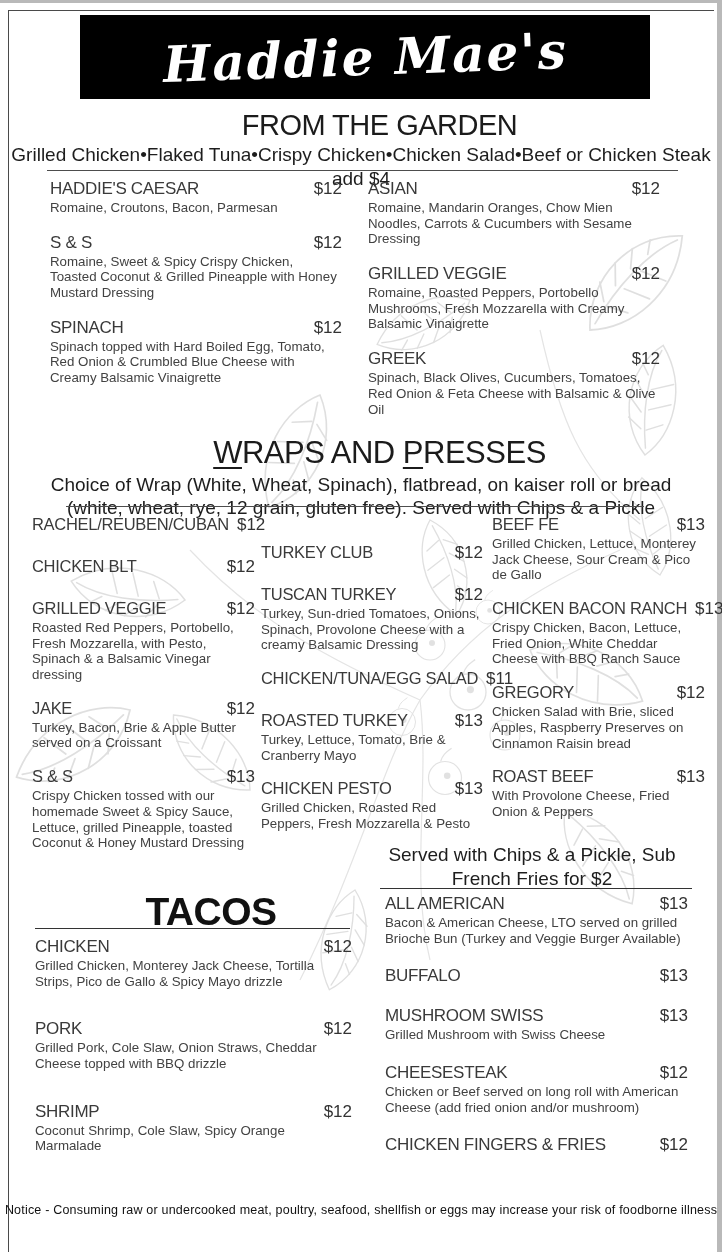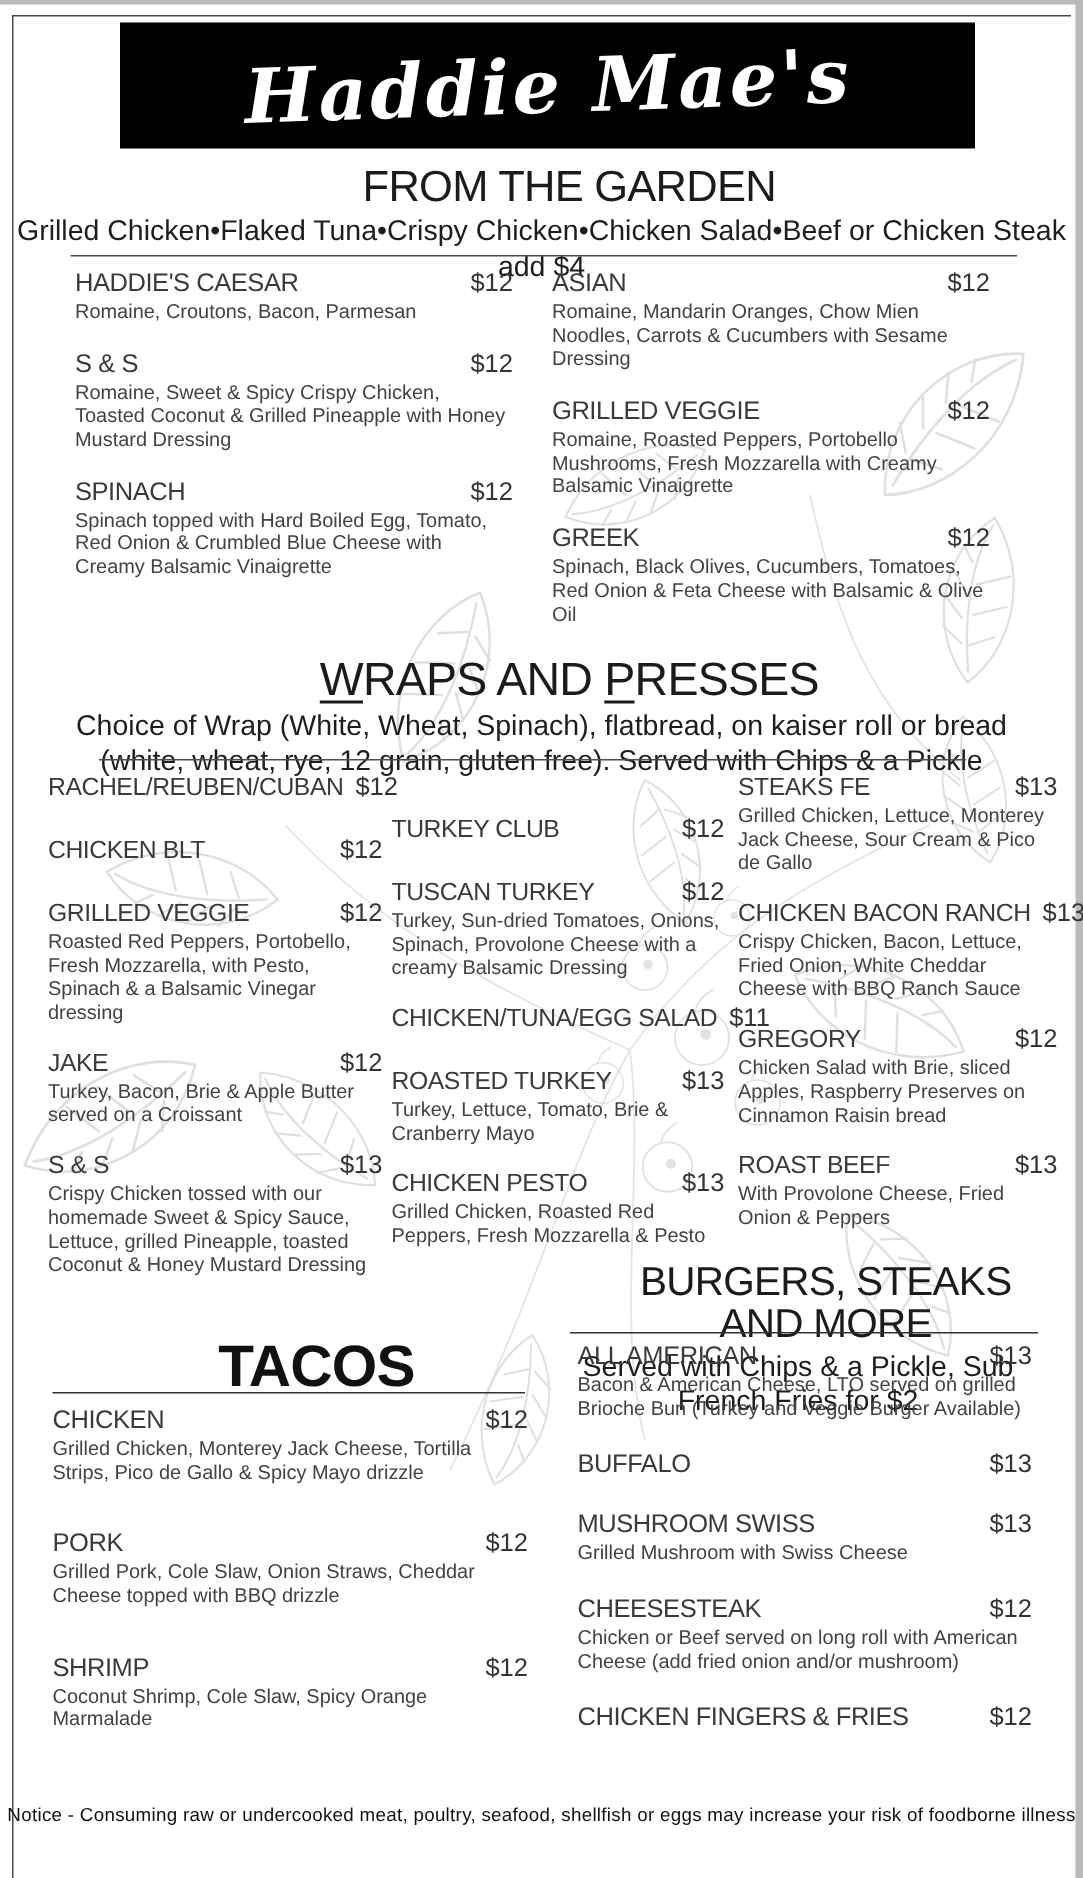--- a/index.html
+++ b/index.html
@@ -251,21 +251,21 @@
             <span class="nm">CHICKEN PESTO</span>
             <span class="pr">$13</span>
           </div>
         <div class="ds">Grilled Chicken, Roasted Red Peppers, Fresh Mozzarella &amp; Pesto</div>
       </div>
     </div>
 
     <div class="col wcol3">
       <div class="item">
         <div class="row">
-            <span class="nm">STEAKS FE</span>
+            <span class="nm">BEEF FE</span>
             <span class="pr">$13</span>
           </div>
         <div class="ds">Grilled Chicken, Lettuce, Monterey Jack Cheese, Sour Cream &amp; Pico de Gallo</div>
       </div>
       <div class="item">
         <div class="row">
             <span class="nm">CHICKEN BACON RANCH</span>
             <span class="pr">$13</span>
           </div>
         <div class="ds">Crispy Chicken, Bacon, Lettuce, Fried Onion, White Cheddar Cheese with BBQ Ranch Sauce</div>
@@ -309,21 +309,20 @@
       <div class="item">
         <div class="row">
             <span class="nm">SHRIMP</span>
             <span class="pr">$12</span>
           </div>
         <div class="ds">Coconut Shrimp, Cole Slaw, Spicy Orange Marmalade</div>
       </div>
     </div>
 
     <section class="sec-head burgers-head">
-      <div class="h1 h-burgers">BURGERS, STEAKS AND MORE</div>
       <div class="sub">Served with Chips &amp; a Pickle, Sub French Fries for $2</div>
     </section>
     <div class="rule rule-burgers"></div>
 
     <div class="col bcol">
       <div class="item">
         <div class="row">
             <span class="nm">ALL AMERICAN</span>
             <span class="pr">$13</span>
           </div>

